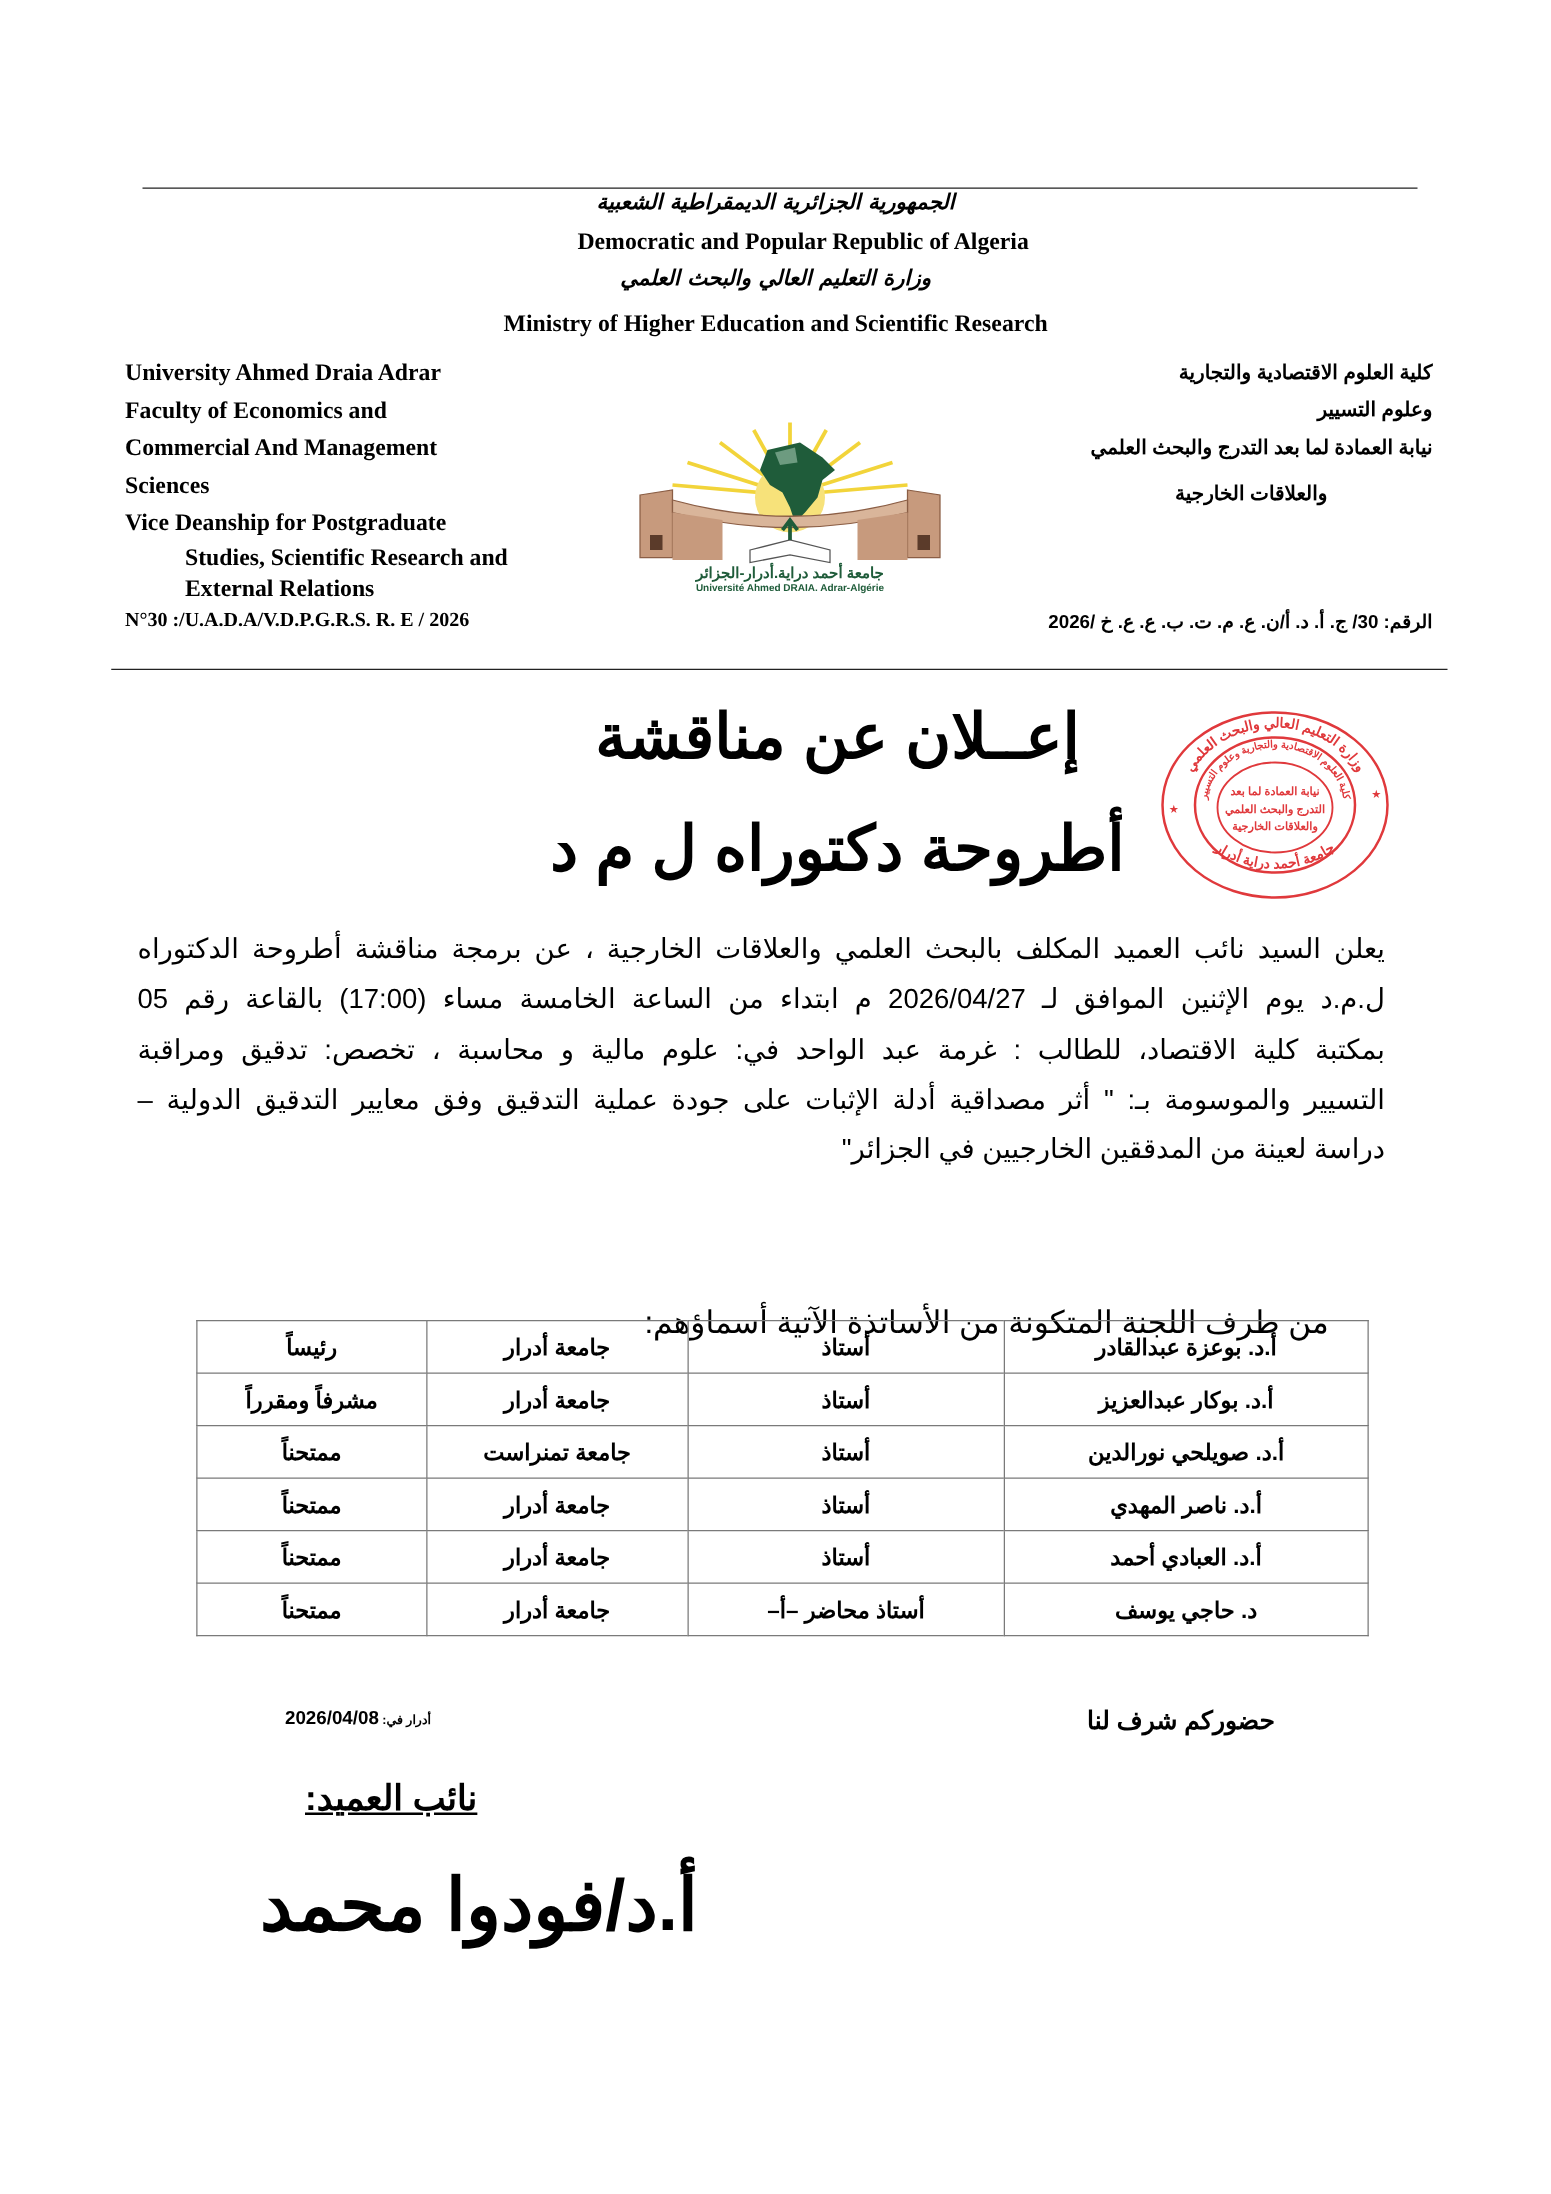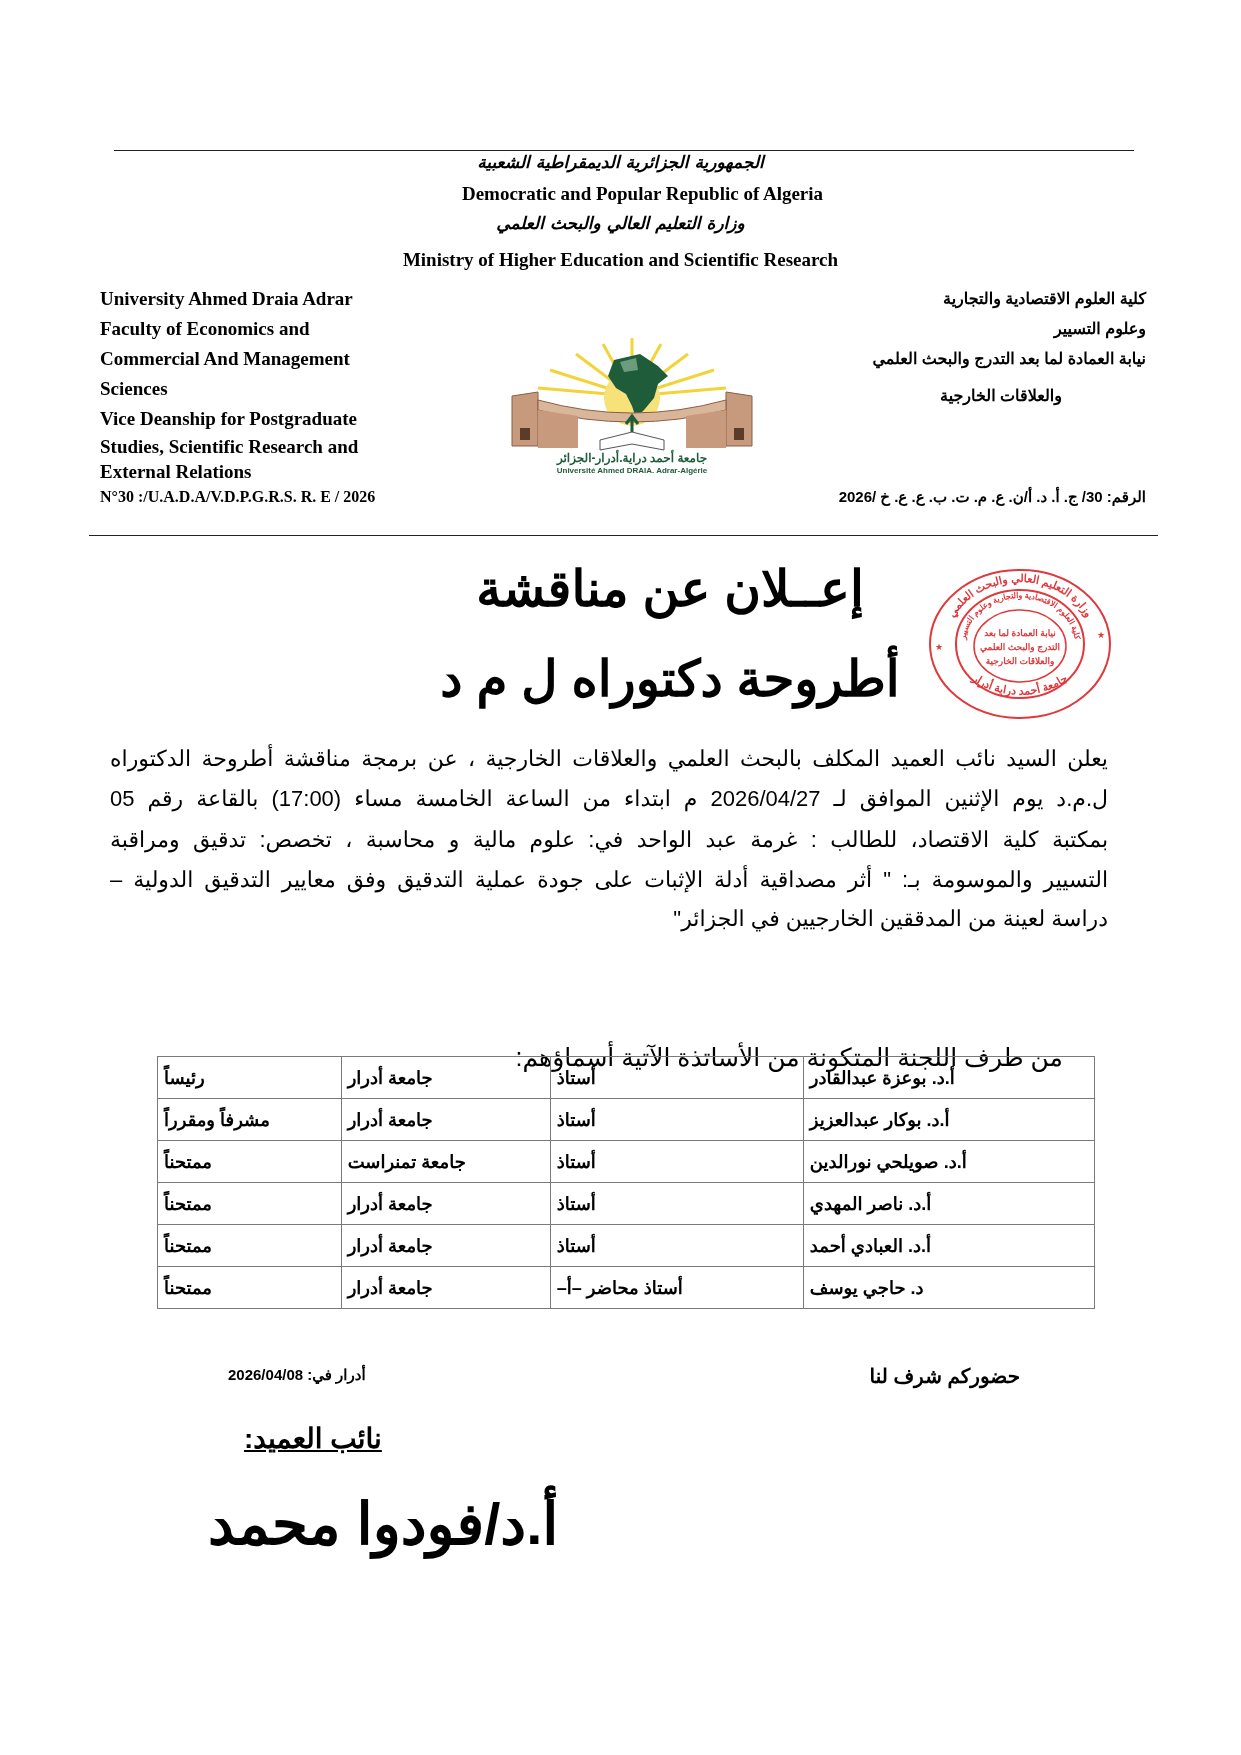--- a/index.html
+++ b/index.html
@@ -8,21 +8,21 @@
   .hr { position: absolute; height: 0; border-top: 1.5px solid #222; }
 
   
   .hdr-line { position: absolute; left: 0; width: 1241px; text-align: center; white-space: nowrap; }
   .ar-it { font-family: "DejaVu Sans", sans-serif; font-weight: bold; font-style: italic; font-size: 17px; }
   .en-c { font-family: "Liberation Serif", serif; font-weight: bold; font-size: 19px; }
 
   
   .left-col { position: absolute; left: 100px; top: 284px; width: 320px; font-family: "Liberation Serif", serif; font-weight: bold; font-size: 19px; line-height: 30px; }
   .left-col div { white-space: nowrap; }
-  .left-col .tight { line-height: 25px; }
+  .left-col .tight { line-height: 25px; margin-left: 48px; }
   .ref-left { position: absolute; left: 100px; top: 488px; font-family: "Liberation Serif", serif; font-weight: bold; font-size: 16px; white-space: nowrap; }
 
   
   .right-col { position: absolute; right: 95px; top: 284px; width: 330px; text-align: right; direction: rtl; font-family: "Liberation Sans", sans-serif; font-weight: bold; font-size: 16px; line-height: 30px; }
   .right-col div { white-space: nowrap; }
   .right-col .centered { text-align: center; padding-left: 40px; line-height: 44px; }
   .ref-right { position: absolute; right: 95px; top: 488px; direction: rtl; font-family: "Liberation Sans", sans-serif; font-weight: bold; font-size: 15px; white-space: nowrap; }
 
   
   .logo { position: absolute; left: 508px; top: 336px; width: 248px; height: 140px; }
@@ -33,29 +33,29 @@
   
   .stamp { position: absolute; left: 925px; top: 566px; width: 190px; height: 155px; }
 
   
   .para { position: absolute; left: 110px; width: 998px; direction: rtl; text-align: justify; text-align-last: justify; font-family: "Liberation Sans", sans-serif; font-size: 22px; white-space: nowrap; }
   .para b { font-weight: normal; }
   .para-last { position: absolute; right: 178px; top: 1043px; direction: rtl; font-family: Liberation Sans, sans-serif; font-size: 25px; white-space: nowrap; }
 
   
   table.jury { position: absolute; left: 157px; top: 1056px; width: 938px; border-collapse: collapse; direction: rtl; font-family: "Liberation Sans", sans-serif; font-weight: bold; font-size: 18px; }
-  table.jury td { border: 1.5px solid #7a7a7a; height: 41px; text-align: left; padding: 0 6px; white-space: nowrap; margin-top: 28px; }
+  table.jury td { border: 1.5px solid #7a7a7a; height: 41px; text-align: center; padding: 0 6px; white-space: nowrap; margin-top: 28px; }
   table.jury td.c-name { width: 292px; }
   table.jury td.c-rank { width: 253px; }
   table.jury td.c-univ { width: 205px; }
   table.jury td.c-role { width: 178px; }
 
   .closing { position: absolute; top: 1364px; right: 221px; direction: rtl; font-family: "Liberation Sans", sans-serif; font-weight: bold; font-size: 20px; white-space: nowrap; }
   .place-date { position: absolute; top: 1366px; left: 228px; direction: rtl; font-family: "Liberation Sans", sans-serif; font-weight: bold; font-size: 15px; white-space: nowrap; }
-  .place-date .place { font-size: 15px; }
+  .place-date .place { font-size: 10px; }
   .vice-title { position: absolute; top: 1422px; left: 244px; direction: rtl; font-family: "Liberation Sans", sans-serif; font-weight: bold; font-size: 28px; text-decoration: underline; white-space: nowrap; }
   .sig-name { position: absolute; top: 1490px; left: 208px; direction: rtl; font-family: "Liberation Sans", sans-serif; font-weight: bold; font-size: 58px; white-space: nowrap; }
 </style>
 </head>
 <body>
 
 <div class="hr" style="left:114px; top:150px; width:1020px;"></div>
 
 <div class="hdr-line ar-it rtl" style="top:152px;">الجمهورية الجزائرية الديمقراطية الشعبية</div>
 <div class="hdr-line en-c" style="top:183px;margin-left:22px;">Democratic and Popular Republic of Algeria</div>

